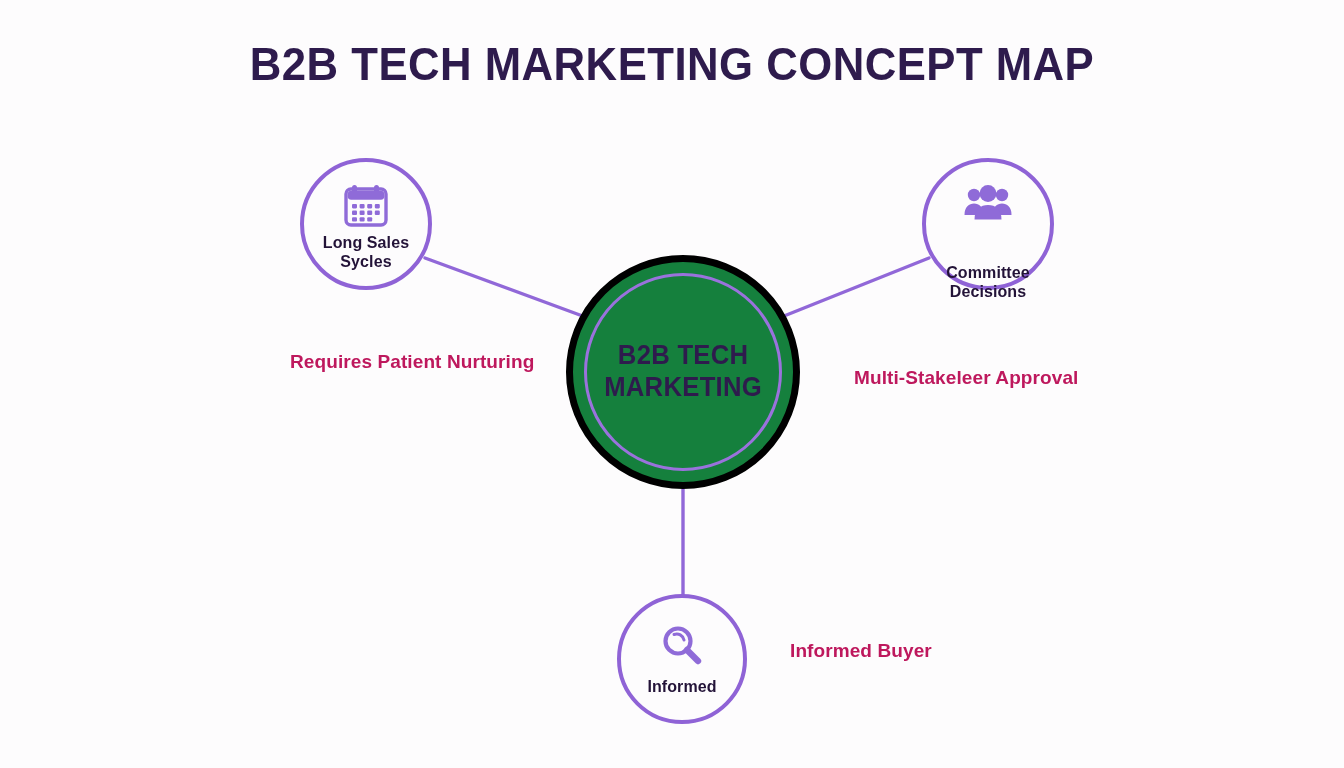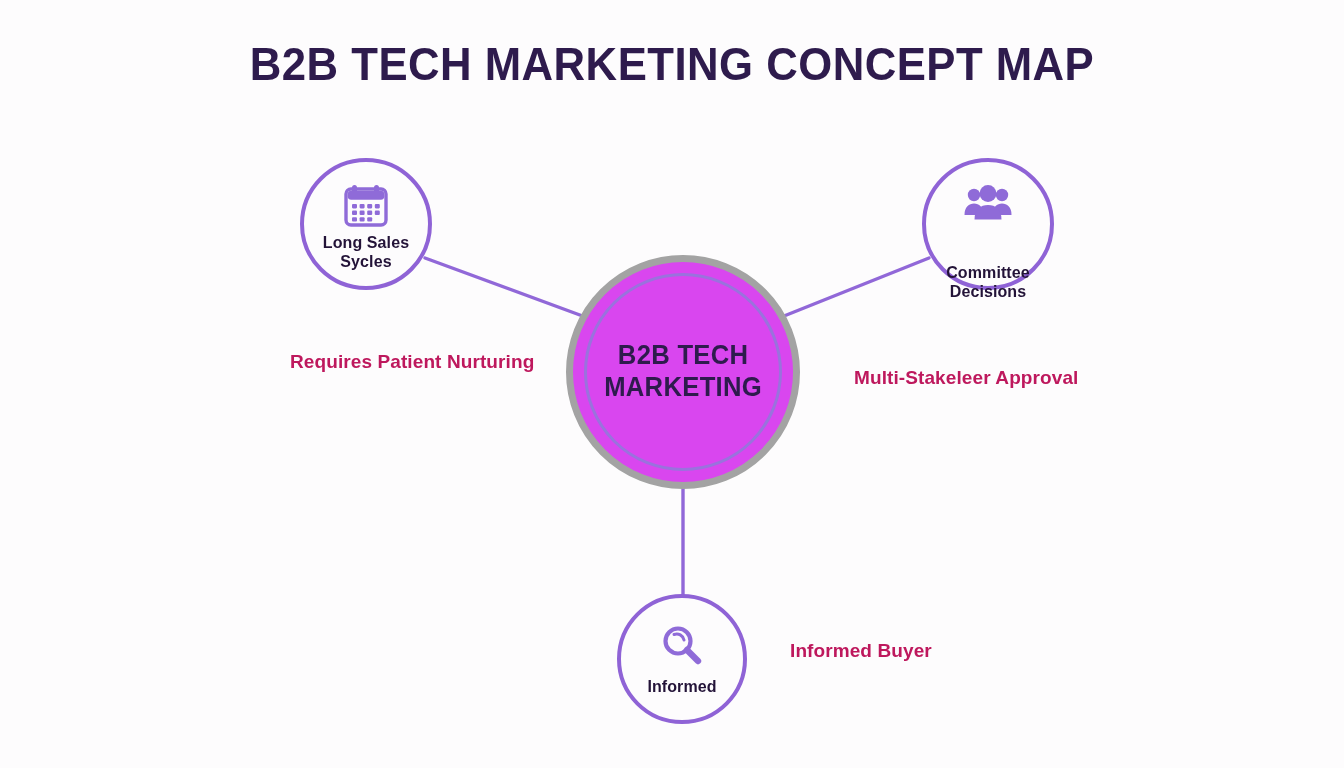--- a/index.html
+++ b/index.html
@@ -50,23 +50,23 @@
   }
 
   
   .center-node {
     position: absolute;
     left: 566px;
     top: 255px;
     width: 234px;
     height: 234px;
     border-radius: 50%;
-    border: 7px solid #a3a3a3;
+    border: 7px solid #000000;
     box-sizing: border-box;
-    background: #d946ef;
+    background: #15803d;
   }
   .center-inner-ring {
     position: absolute;
     left: 11px;
     top: 11px;
     right: 11px;
     bottom: 11px;
     border-radius: 50%;
     border: 3px solid #9a72dd;
     box-sizing: border-box;

